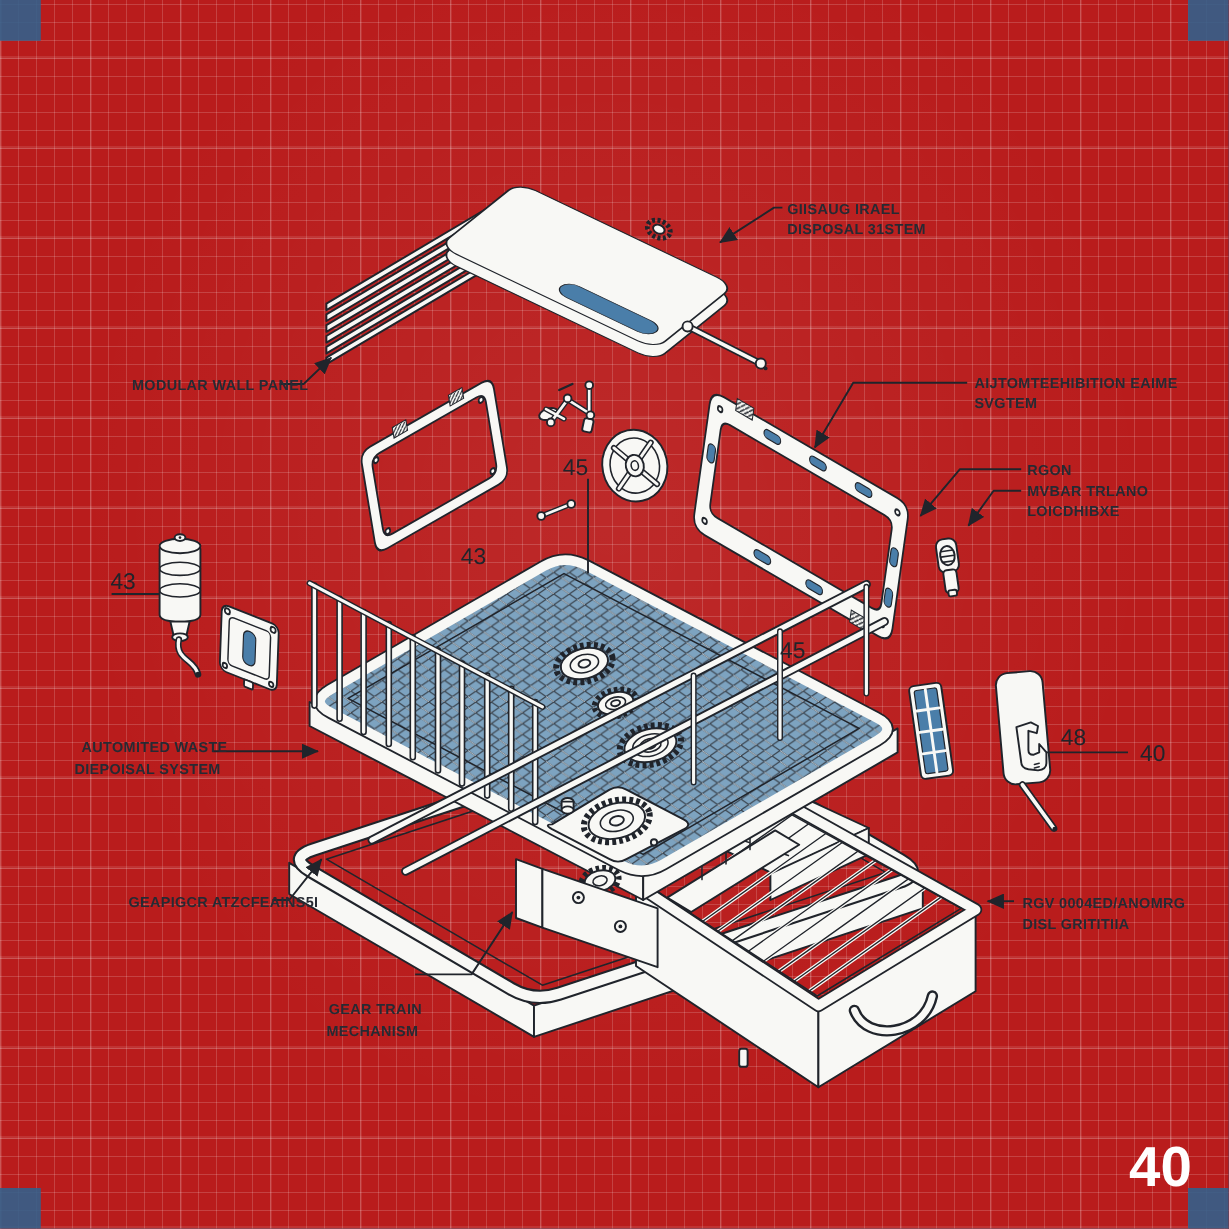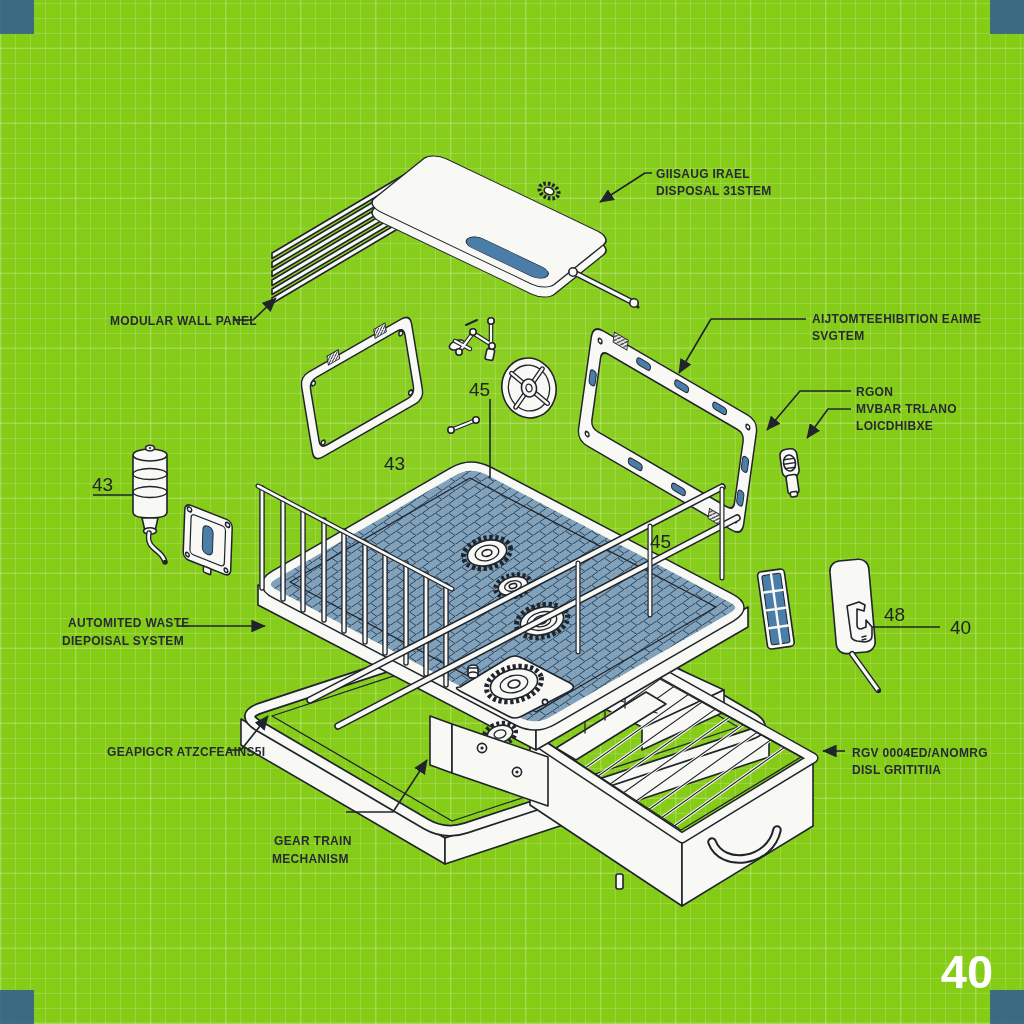--- a/index.html
+++ b/index.html
@@ -1,17 +1,17 @@
 <!DOCTYPE html>
 <html><head>
 <meta charset="utf-8">
 <style>
   html,body{margin:0;padding:0;background:#2c4f72;}
   .stage{position:relative;width:1024px;height:1024px;overflow:hidden;
-         background:#84cc16;font-family:"Liberation Sans",sans-serif;}
+         background:#b91c1c;font-family:"Liberation Sans",sans-serif;}
   .gridlayer{position:absolute;inset:0;
     background-image:
       radial-gradient(ellipse at 50% 42%, rgba(255,255,255,.06), rgba(0,0,0,0) 62%),
       repeating-linear-gradient(0deg,  rgba(255,255,255,.17) 0 1px, rgba(0,0,0,0) 1px 15px),
       repeating-linear-gradient(90deg, rgba(255,255,255,.17) 0 1px, rgba(0,0,0,0) 1px 15px),
       repeating-linear-gradient(0deg,  rgba(255,255,255,.10) 0 2px, rgba(0,0,0,0) 2px 75px),
       repeating-linear-gradient(90deg, rgba(255,255,255,.10) 0 2px, rgba(0,0,0,0) 2px 75px);}
   .corner{position:absolute;width:34px;height:34px;background:#33618c;opacity:.9;}
   .c-tl{left:0;top:0}.c-tr{right:0;top:0}.c-bl{left:0;bottom:0}.c-br{right:0;bottom:0}
   svg{position:absolute;inset:0;}

